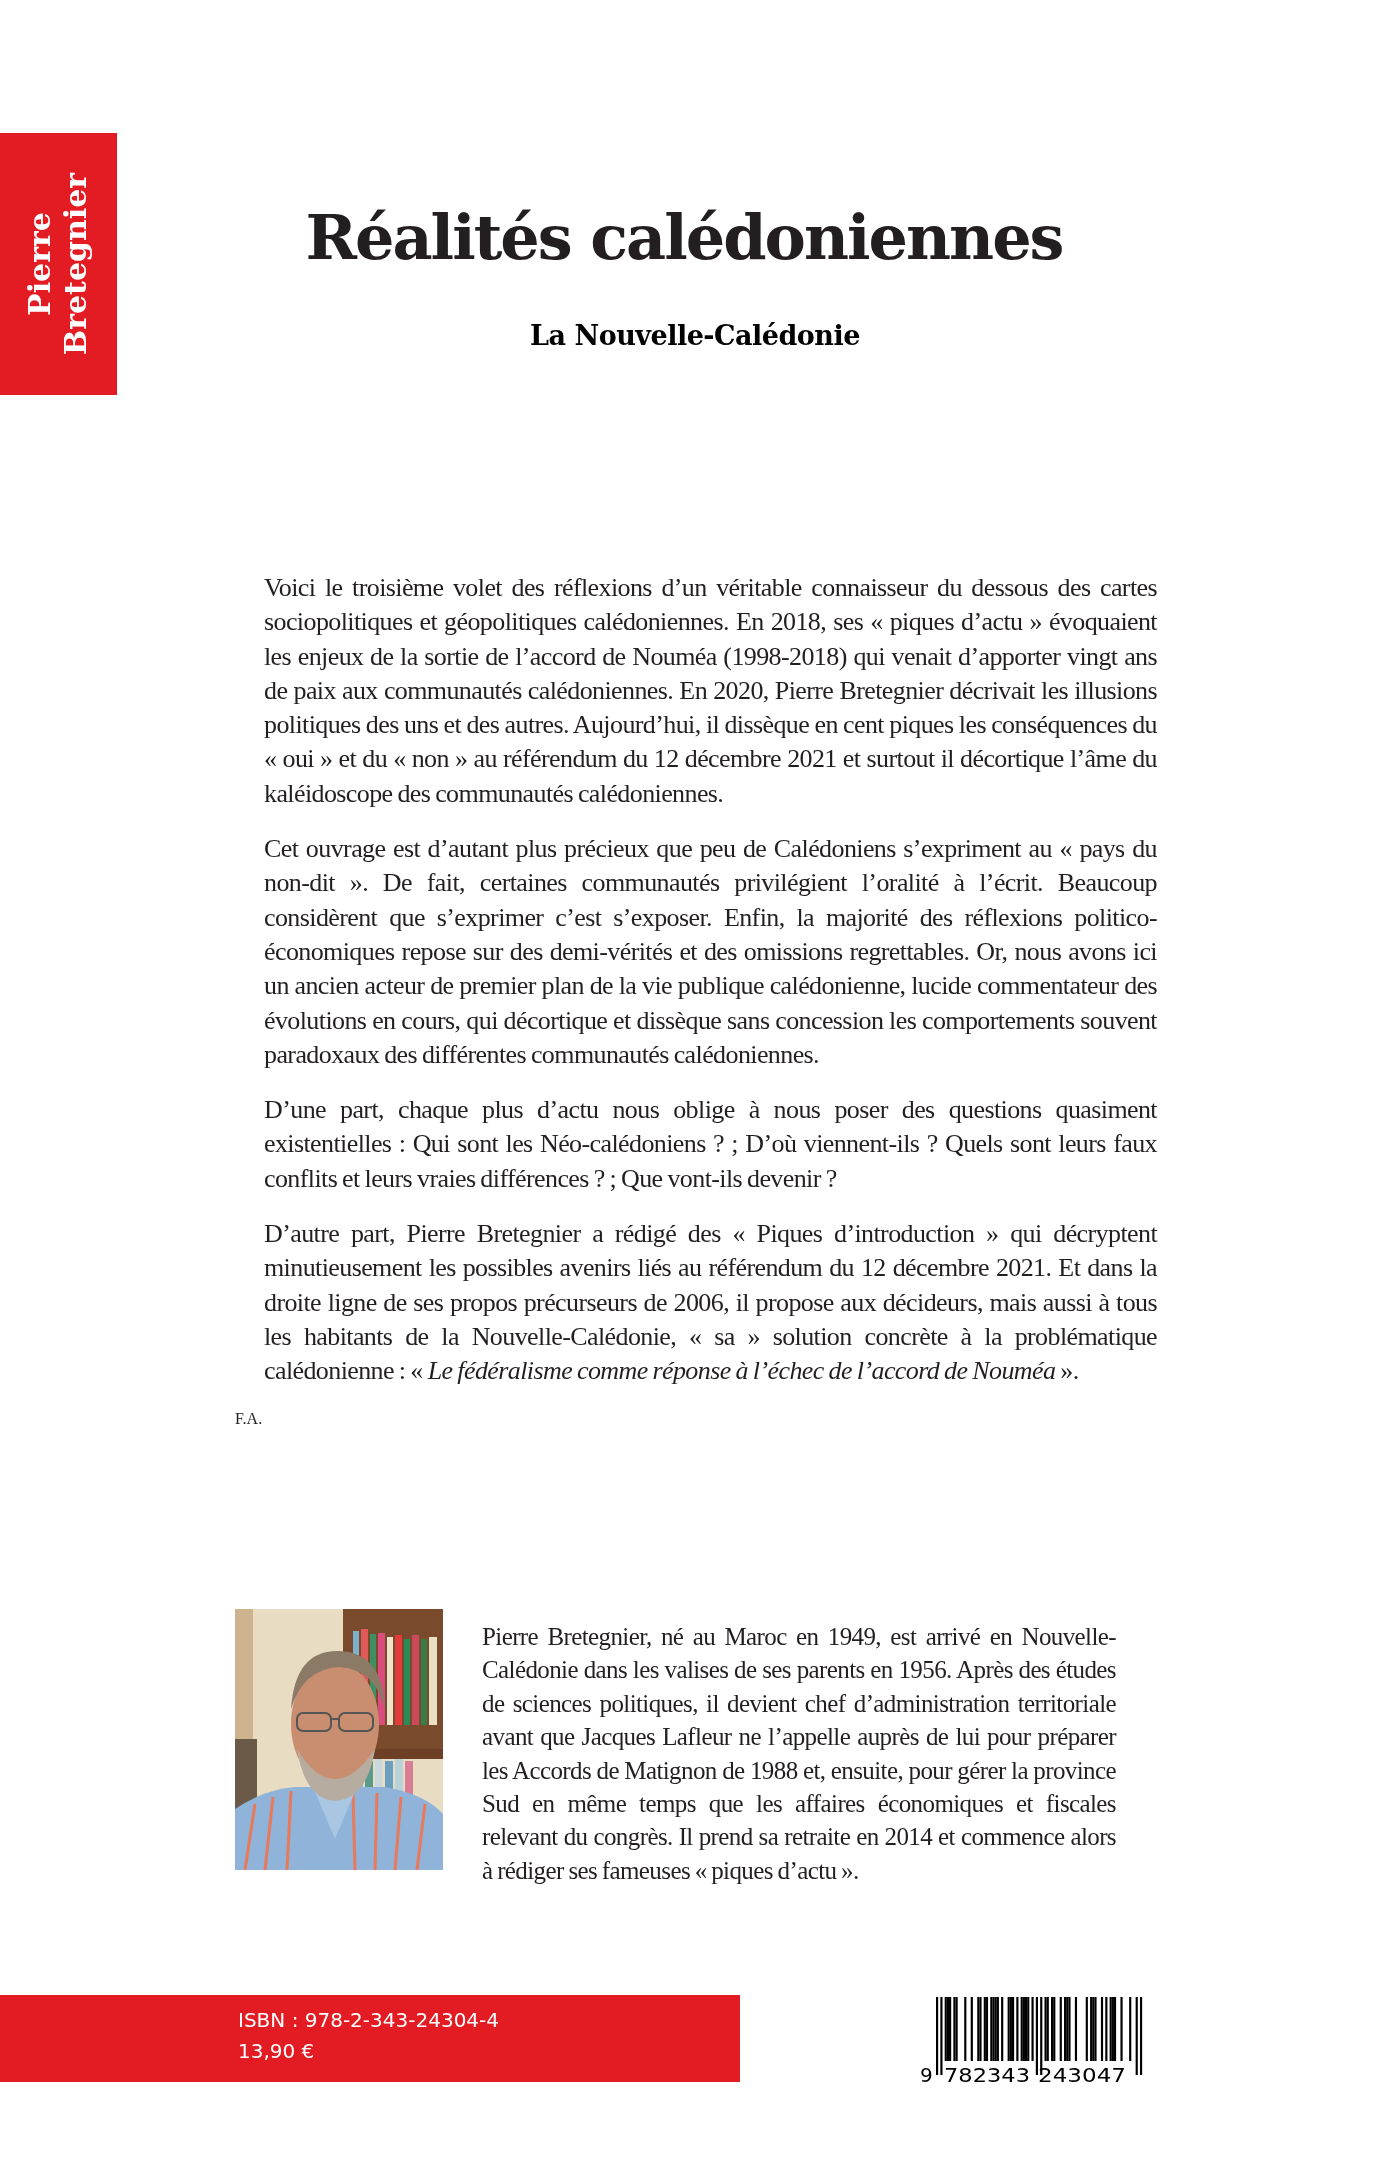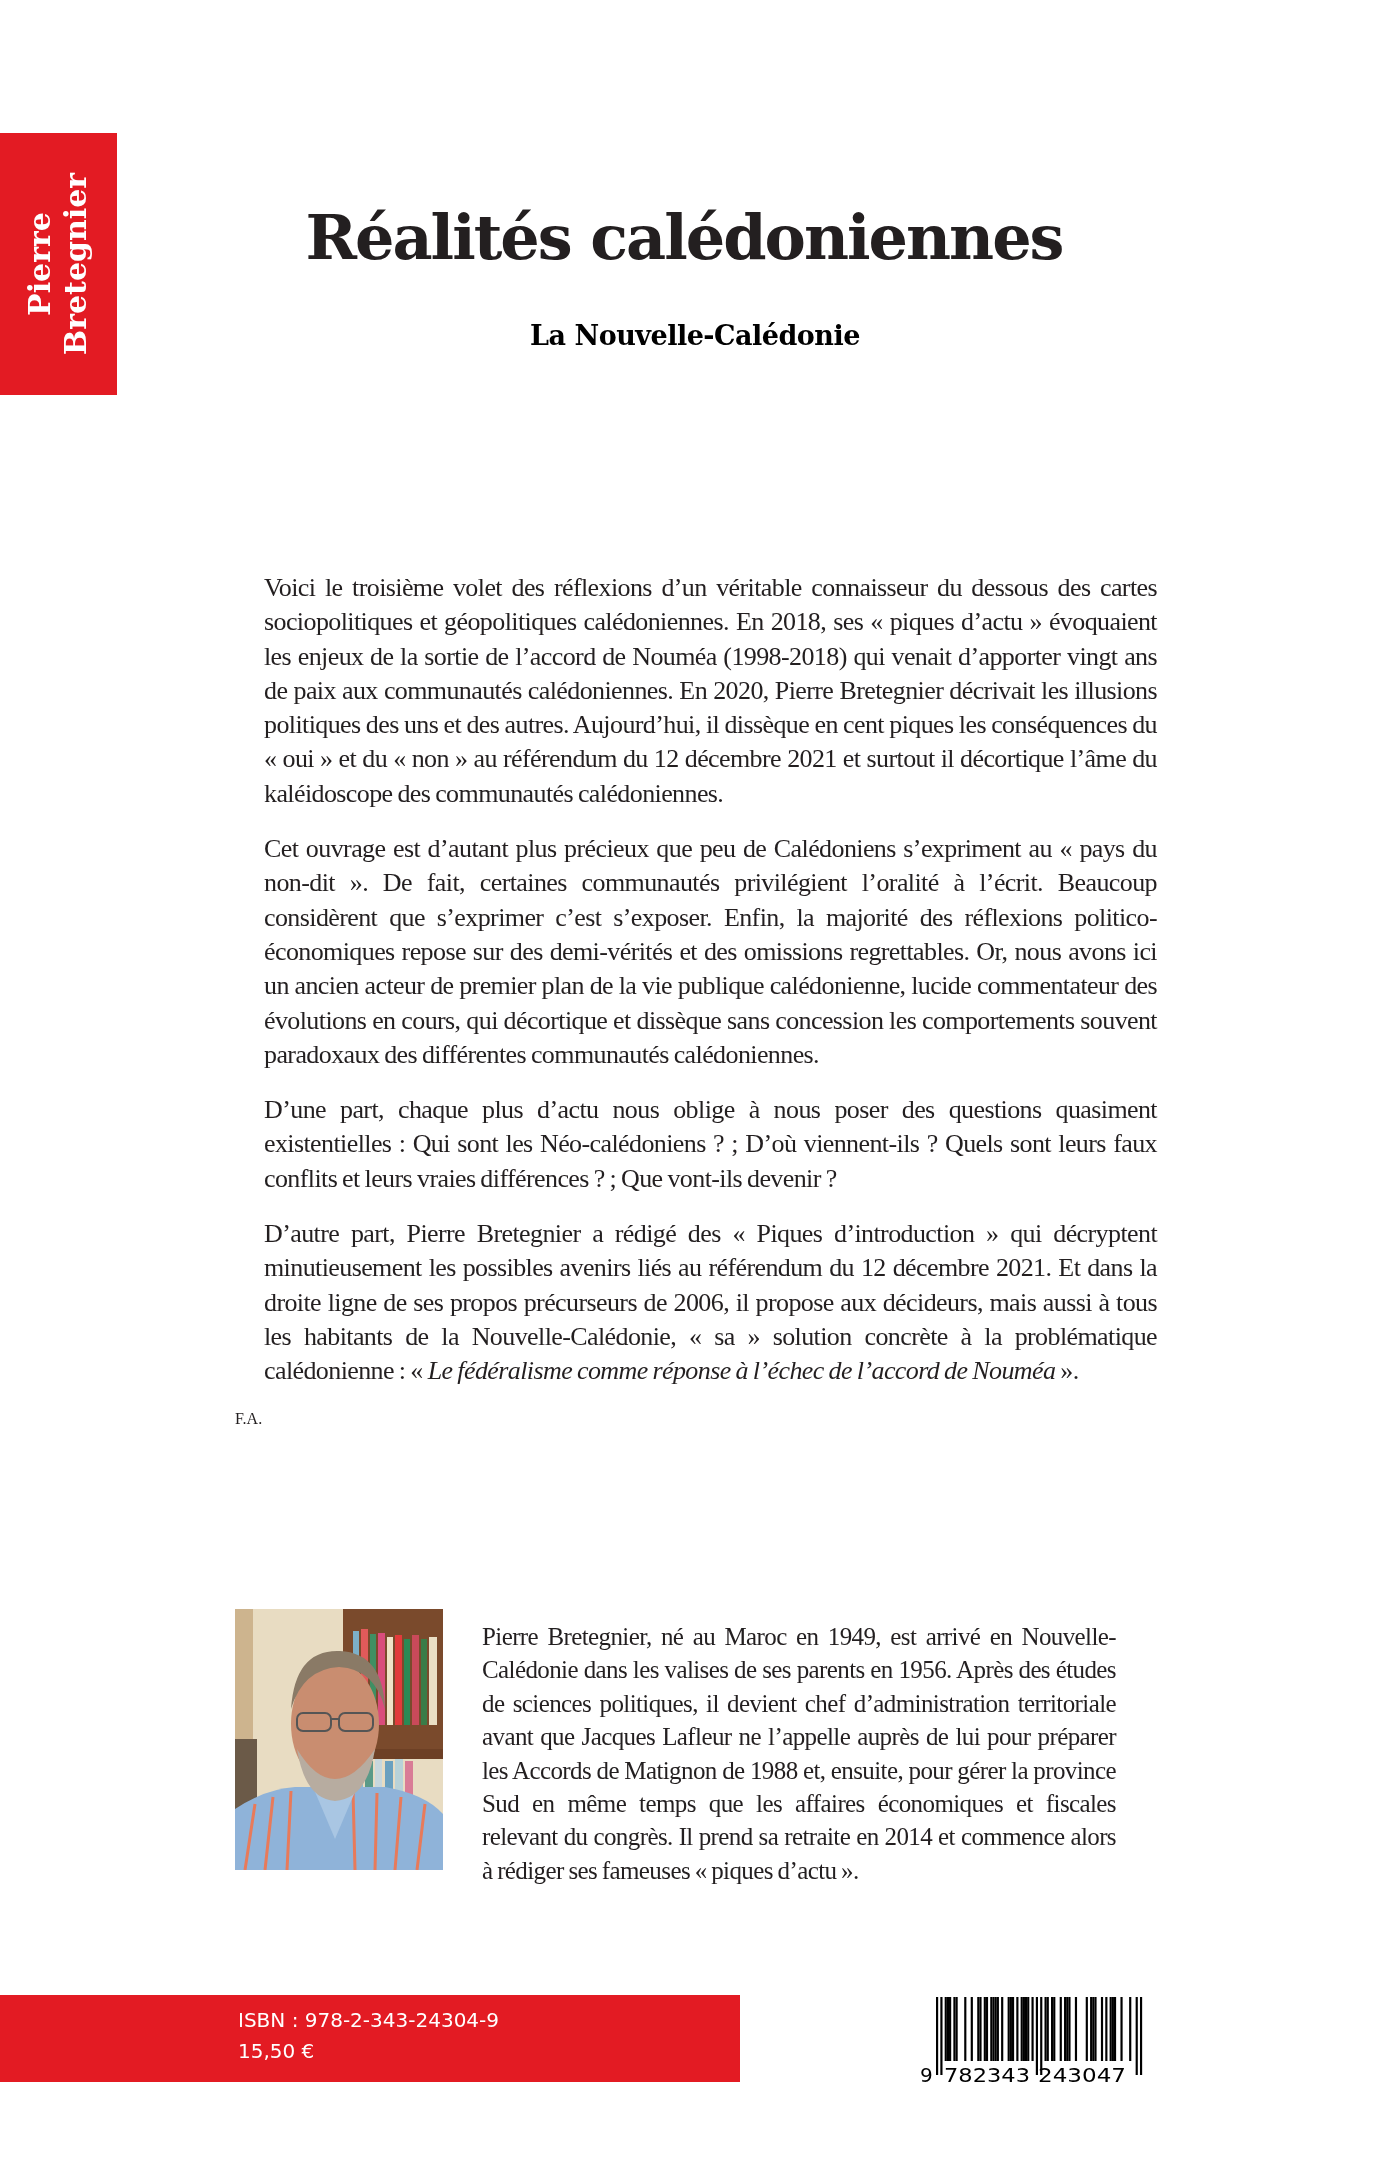--- a/index.html
+++ b/index.html
@@ -100,22 +100,22 @@
     <rect x="104" y="104" width="34" height="18" rx="6" fill="none" stroke="#555" stroke-width="2"></rect>
     <line x1="96" y1="110" x2="104" y2="110" stroke="#555" stroke-width="2"></line>
   </svg>
 </div>
 
 <div class="bio-text">
   <p>Pierre Bretegnier, né au Maroc en 1949, est arrivé en Nouvelle-Calédonie dans les valises de ses parents en 1956. Après des études de sciences politiques, il devient chef d’administration territoriale avant que Jacques Lafleur ne l’appelle auprès de lui pour préparer les Accords de Matignon de 1988 et, ensuite, pour gérer la province Sud en même temps que les affaires économiques et fiscales relevant du congrès. Il prend sa retraite en 2014 et commence alors à rédiger ses fameuses « piques d’actu ».</p>
 </div>
 
 <div class="price-bar">
-  <div class="line isbn">ISBN : 978-2-343-24304-9</div>
-  <div class="line price">15,50 €</div>
+  <div class="line isbn">ISBN : 978-2-343-24304-4</div>
+  <div class="line price">13,90 €</div>
 </div>
 
 <div class="barcode">
   <svg id="barcode-svg" width="230" height="92" viewBox="0 0 230 92">
     <g id="barcode-bars">
         <rect x="18.00" y="2" width="2.17" height="78" fill="#000"></rect>
         <rect x="22.34" y="2" width="2.17" height="78" fill="#000"></rect>
         <rect x="26.68" y="2" width="2.17" height="64" fill="#000"></rect>
         <rect x="28.85" y="2" width="2.17" height="64" fill="#000"></rect>
         <rect x="31.02" y="2" width="2.17" height="64" fill="#000"></rect>

